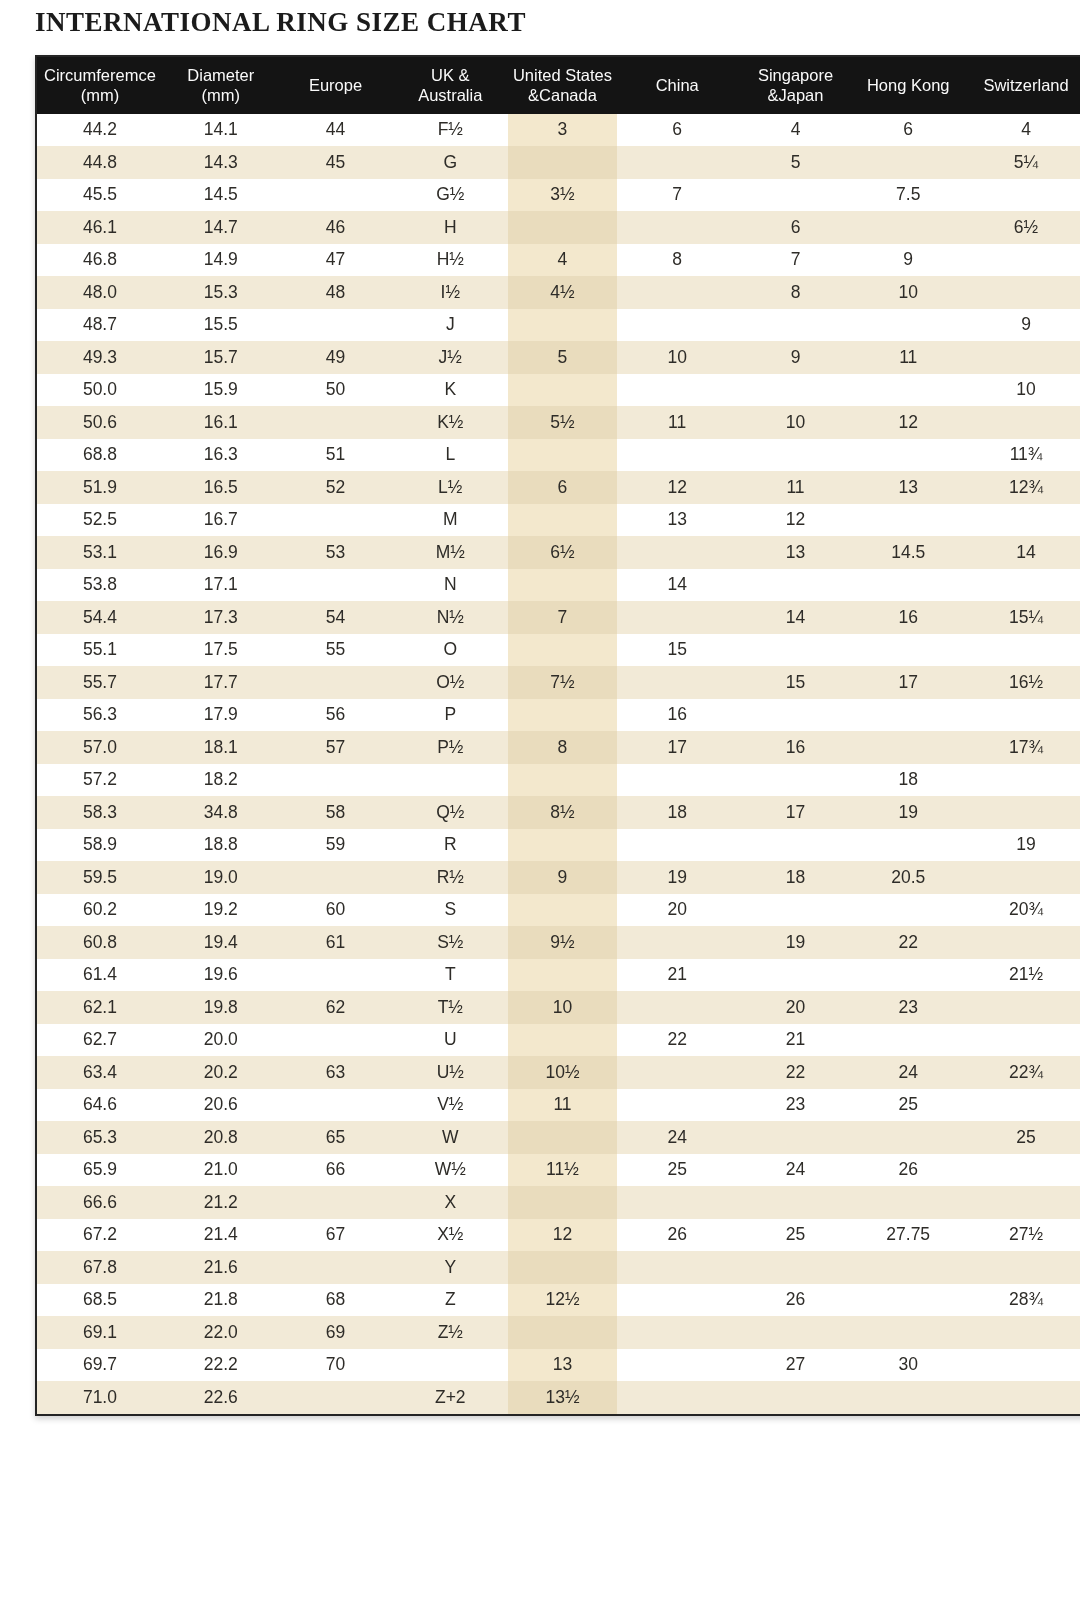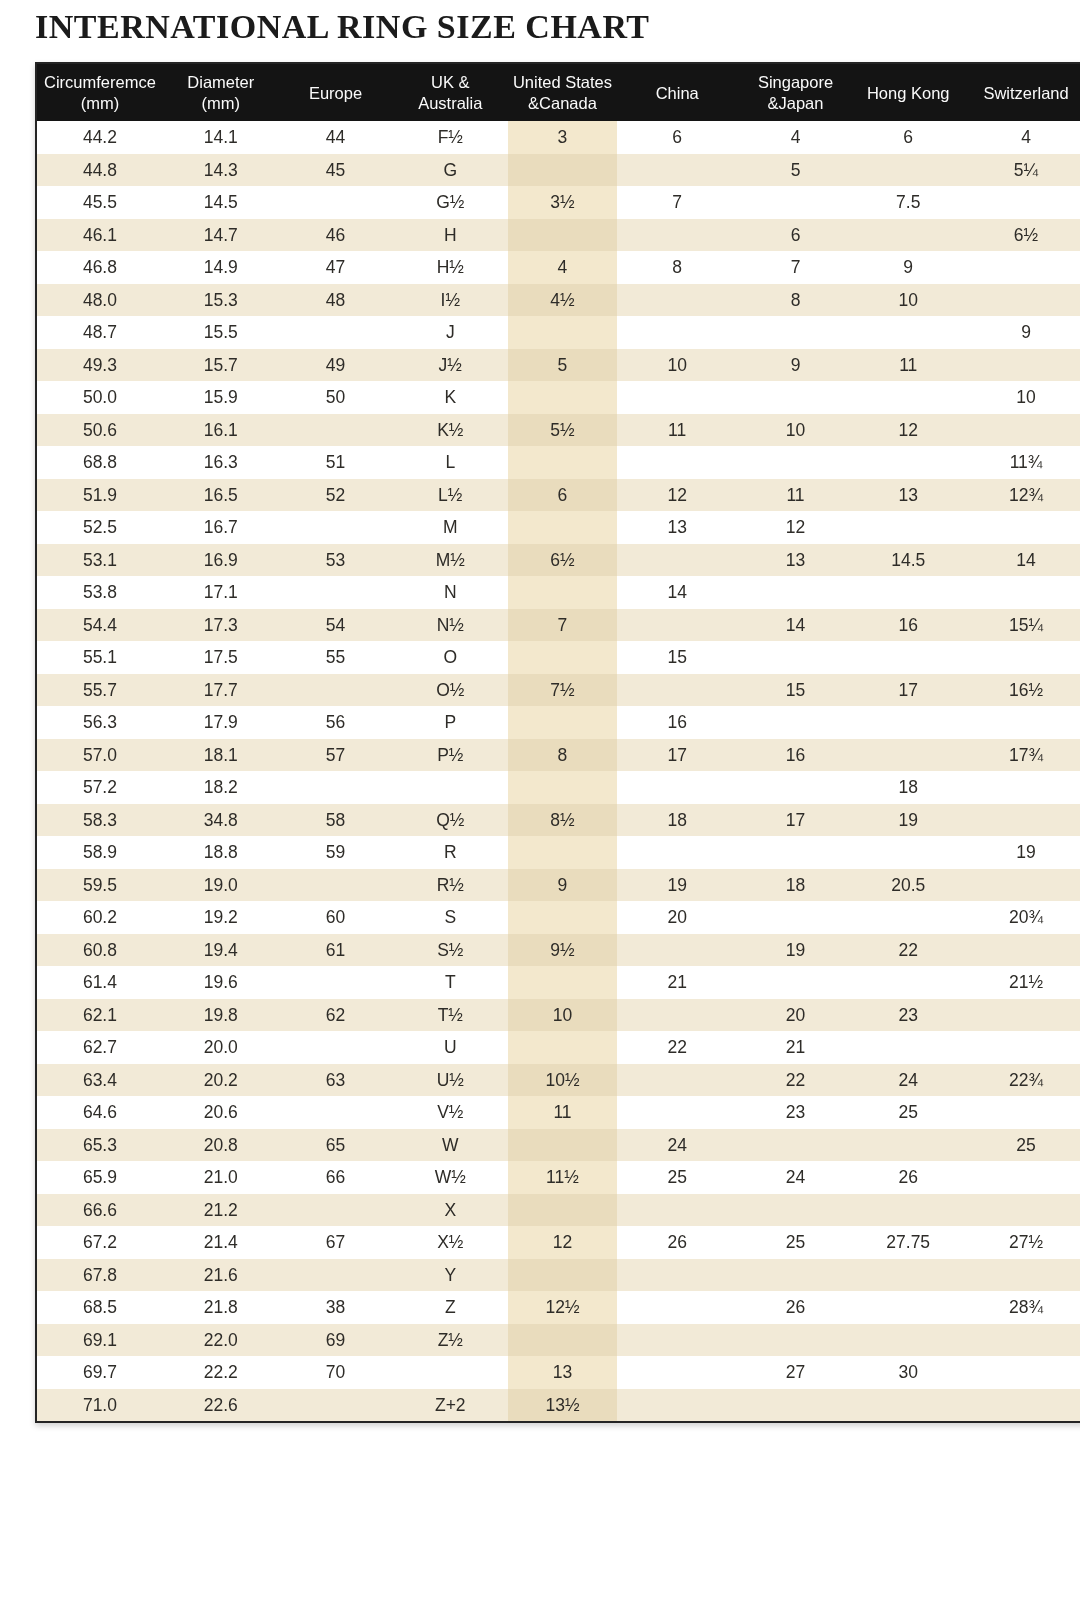--- a/index.html
+++ b/index.html
@@ -11,21 +11,21 @@
     width: 1080px;
     height: 1600px;
     font-family: "Liberation Sans", sans-serif;
     overflow: hidden;
   }
   .page {
     padding: 6px 35px 0 35px;
   }
   h1.page-title {
     font-family: "Liberation Serif", serif;
-    font-size: 34px;
+    font-size: 27px;
     font-weight: 700;
     letter-spacing: 0.5px;
     color: #1b1b1b;
     margin: 2px 0 0 0;
     line-height: 1.1;
   }
   table.ring-table {
     border-collapse: collapse;
     table-layout: fixed;
     width: 1056px;
@@ -486,21 +486,21 @@
           <td>Y</td>
           <td></td>
           <td></td>
           <td></td>
           <td></td>
           <td></td>
         </tr>
         <tr>
           <td>68.5</td>
           <td>21.8</td>
-          <td>38</td>
+          <td>68</td>
           <td>Z</td>
           <td>12½</td>
           <td></td>
           <td>26</td>
           <td></td>
           <td>28¾</td>
         </tr>
         <tr>
           <td>69.1</td>
           <td>22.0</td>

